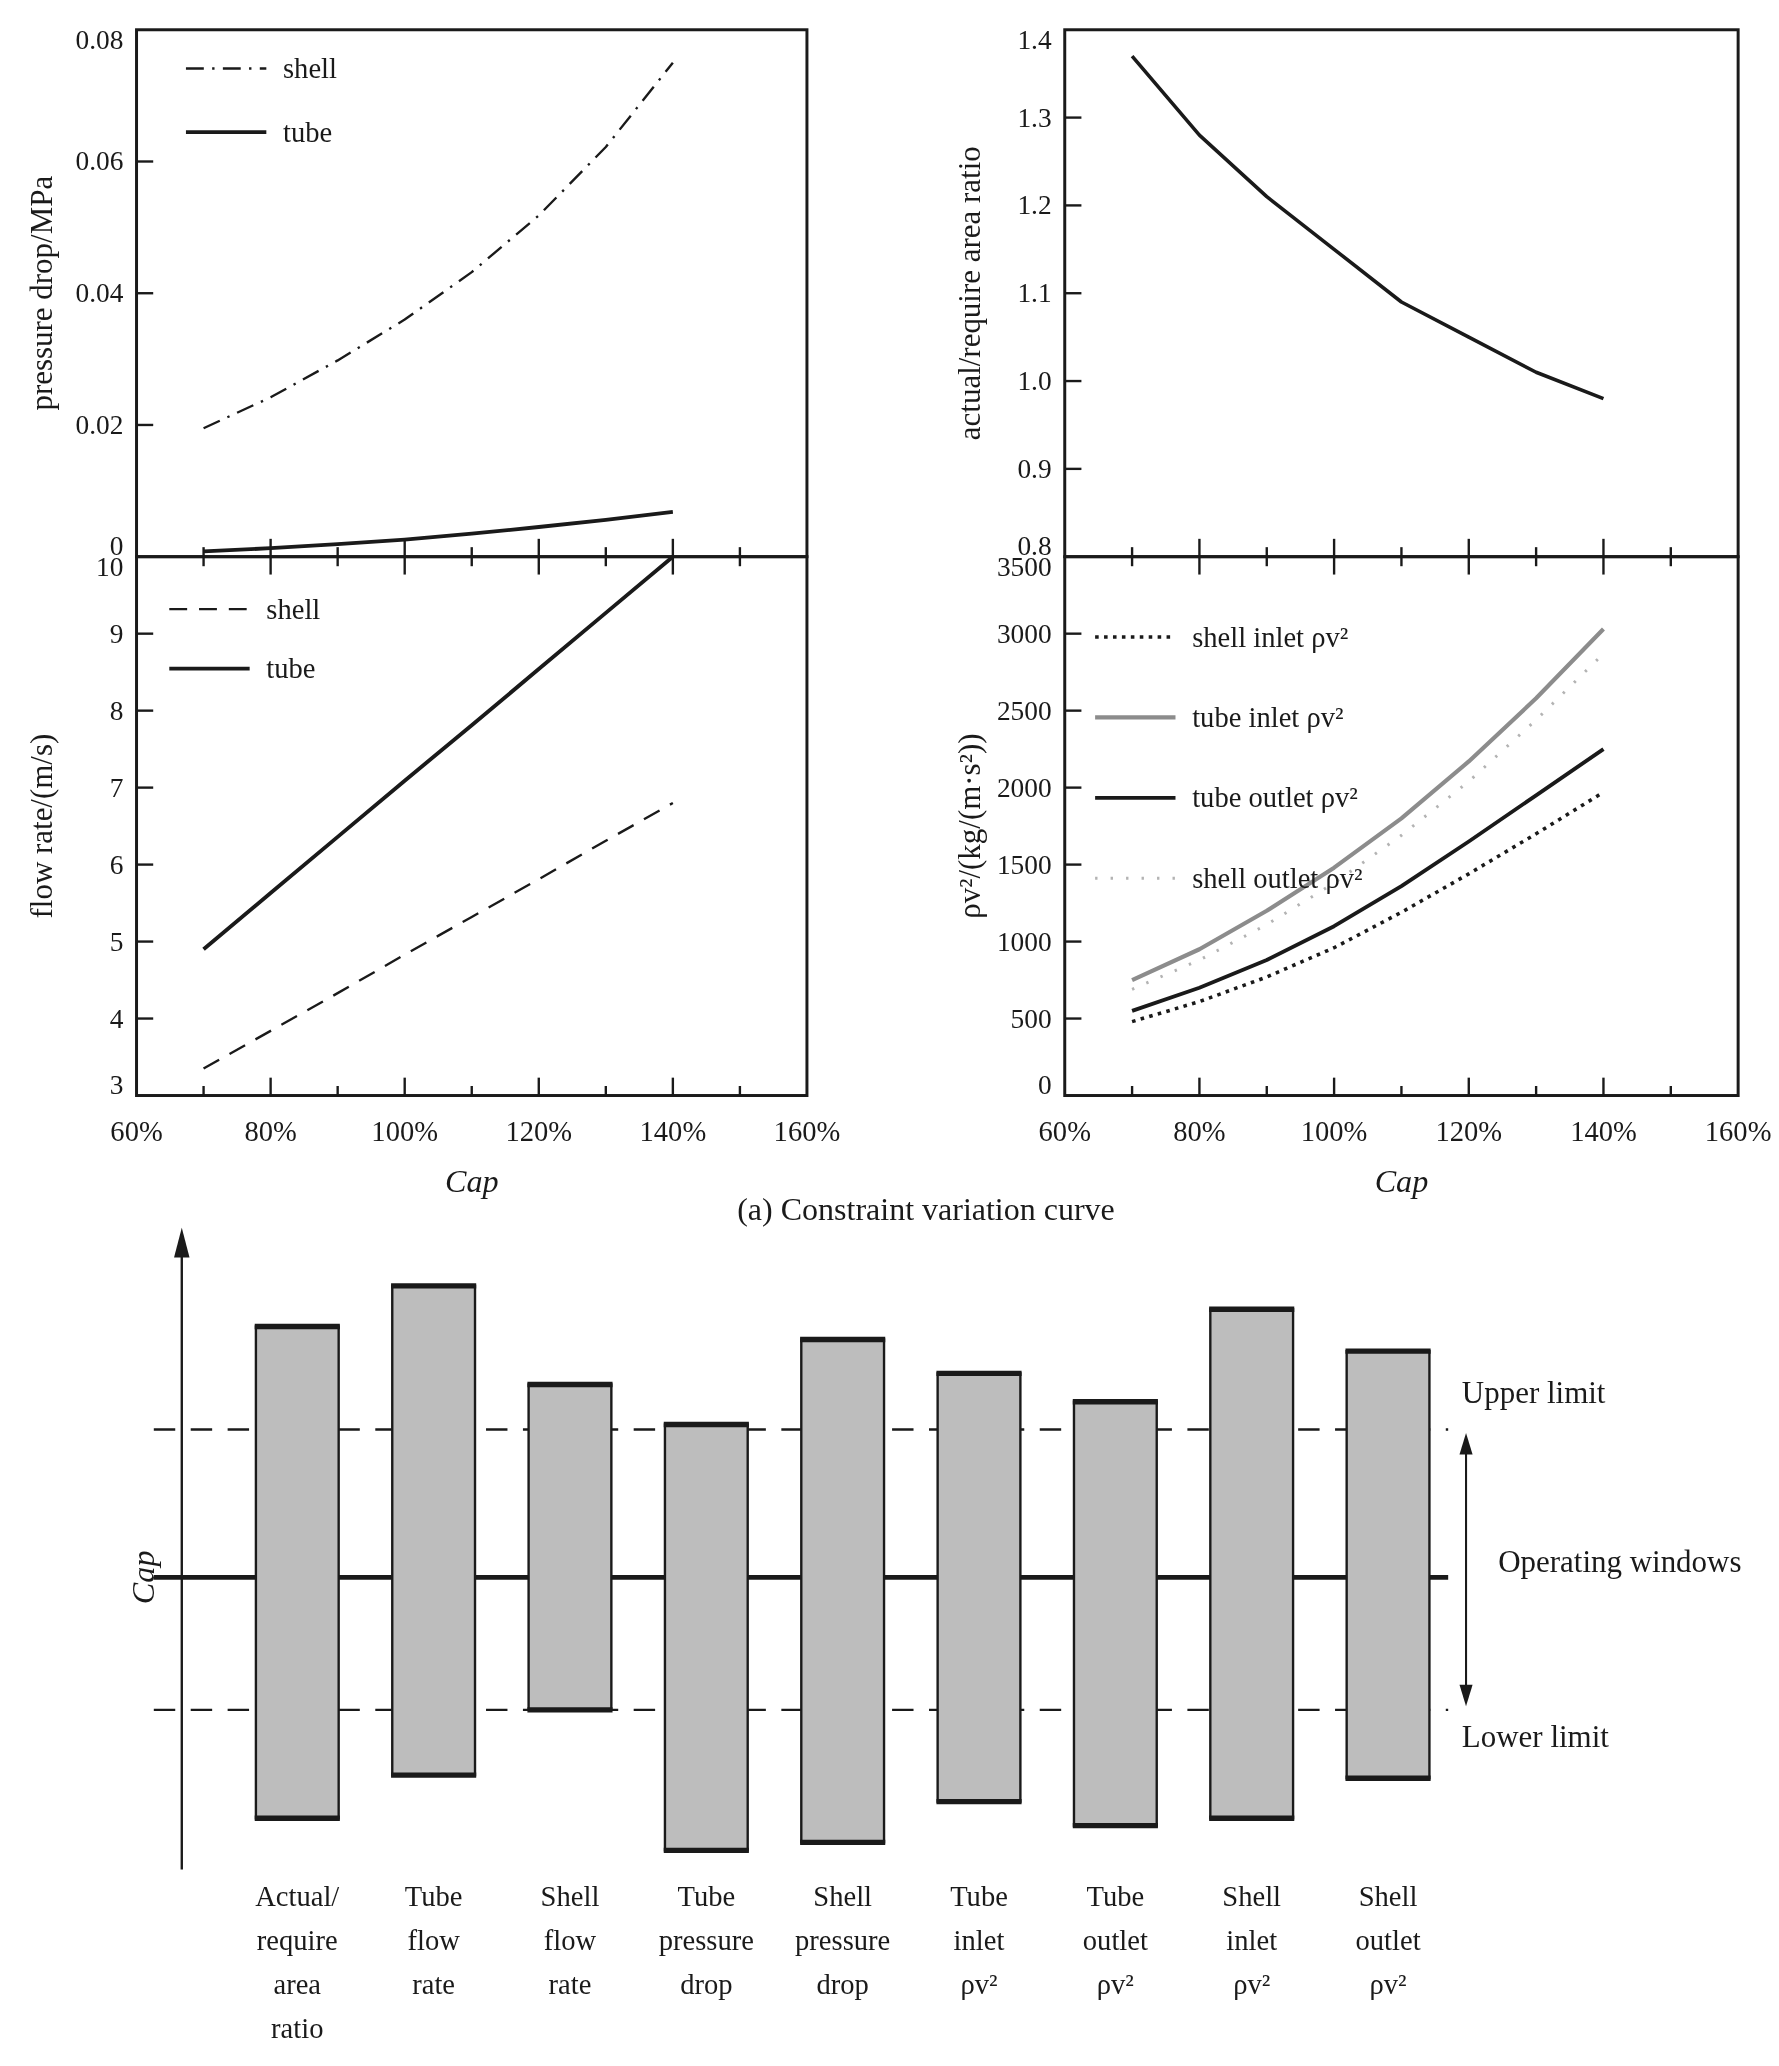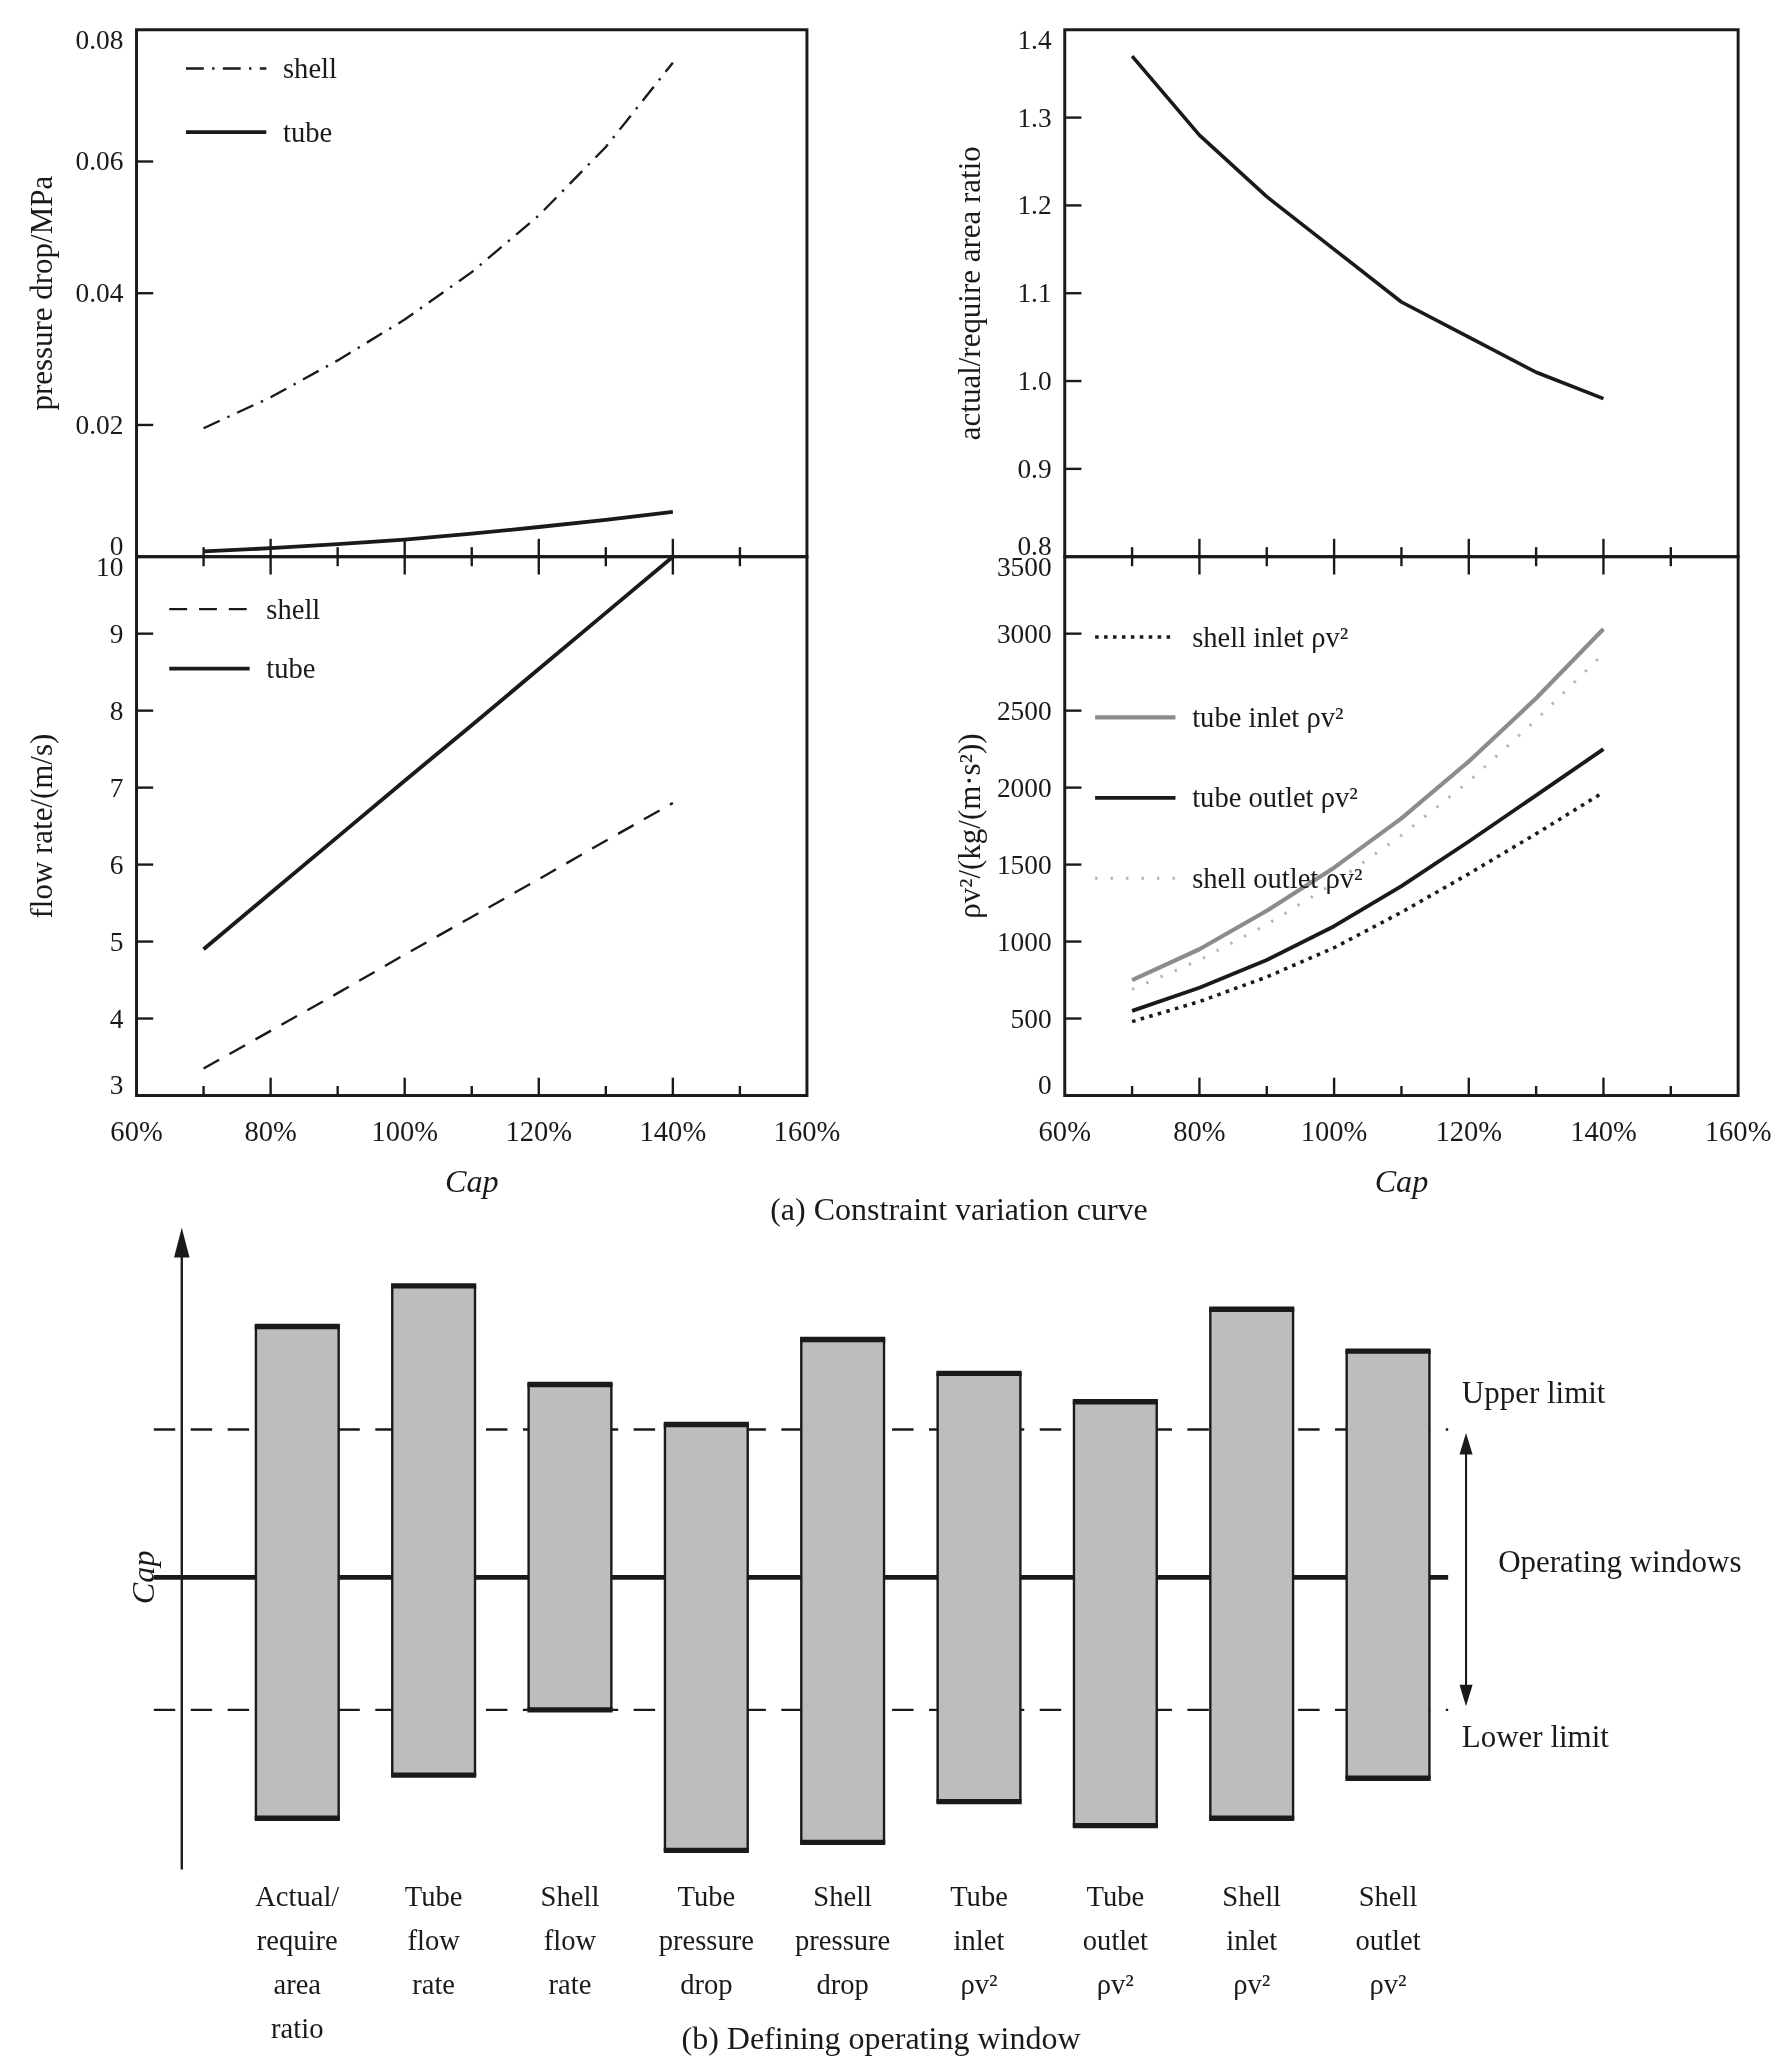--- a/index.html
+++ b/index.html
@@ -20,21 +20,21 @@
   #figure-canvas text{
     font-family:"Liberation Serif","DejaVu Serif",serif;
     fill:#1a1a1a;
   }
   .caption{
     position:absolute;
     transform:translateX(-50%);
     font-size:32px;
     white-space:nowrap;
   }
-  #caption-a{left:959px;top:1191px;}
+  #caption-a{left:926px;top:1191px;}
   #caption-b{left:881px;top:2020px;}
 </style>
 </head>
 <body>
 
 <div class="page">
   <svg id="figure-canvas" viewBox="0 0 2989 3470" xmlns="http://www.w3.org/2000/svg">
       <g>
         <rect x="229" y="50" width="1126" height="885" fill="none" stroke="#1a1a1a" stroke-width="5"></rect>
         <text x="207" y="917" text-anchor="end" dominant-baseline="central" font-size="46" fill="#1a1a1a">0</text>
@@ -256,15 +256,14 @@
         <text x="2331" y="3333" text-anchor="middle" dominant-baseline="central" font-size="48" fill="#1a1a1a">ρv²</text>
         <text x="2455" y="2338" text-anchor="start" dominant-baseline="central" font-size="52" fill="#1a1a1a">Upper limit</text>
         <text x="2516" y="2622" text-anchor="start" dominant-baseline="central" font-size="52" fill="#1a1a1a">Operating windows</text>
         <text x="2455" y="2916" text-anchor="start" dominant-baseline="central" font-size="52" fill="#1a1a1a">Lower limit</text>
         <line x1="2462" y1="2428.85" x2="2462" y2="2843.775" stroke="#1a1a1a" stroke-width="3.5"></line>
         <path d="M2462,2406.85 L2451,2442.85 L2473,2442.85 Z" fill="#1a1a1a"></path>
         <path d="M2462,2865.775 L2451,2829.775 L2473,2829.775 Z" fill="#1a1a1a"></path>
       </g>
     </svg>
   <div class="caption" id="caption-a">(a) Constraint variation curve</div>
-  <div class="caption" id="caption-b">(b) Defining operating window</div>
 </div>
 
 
 </body></html>

